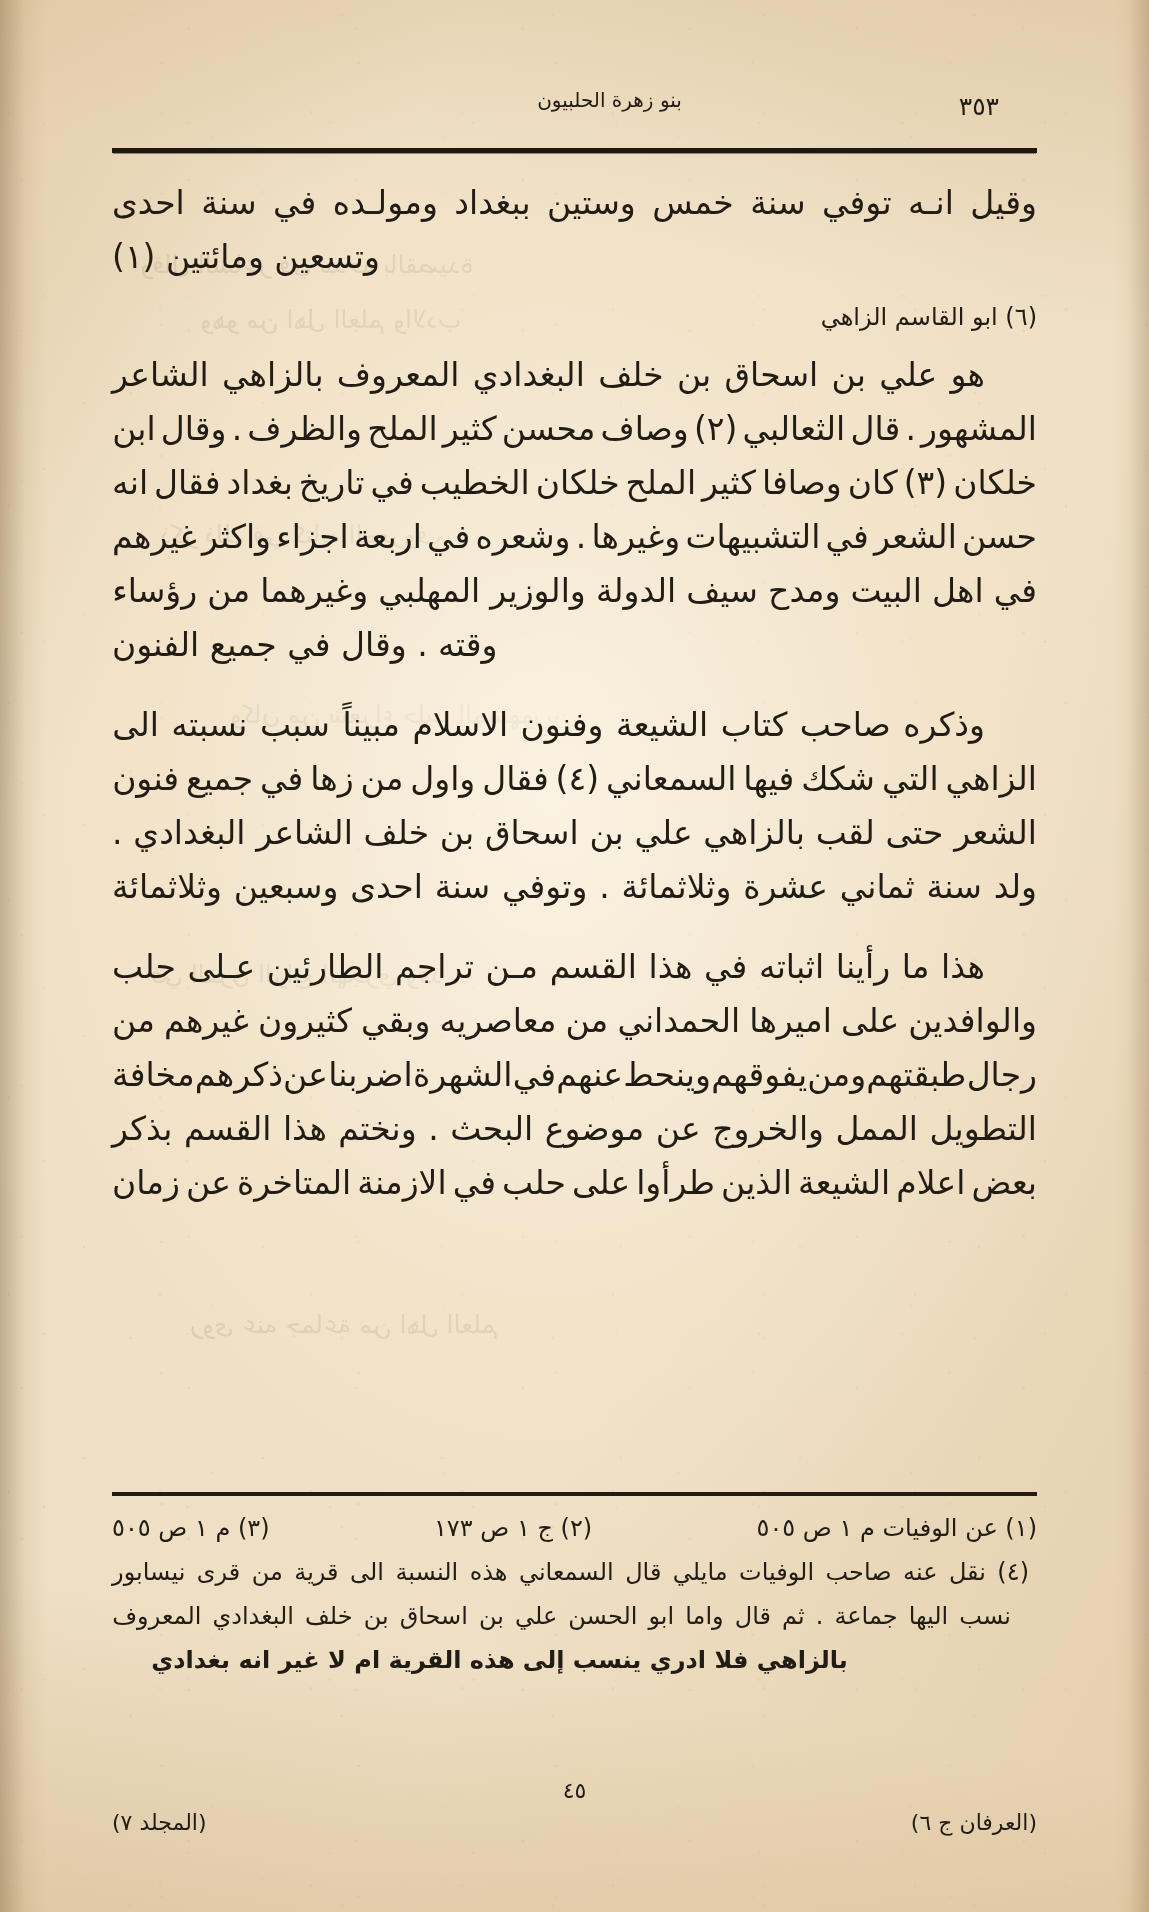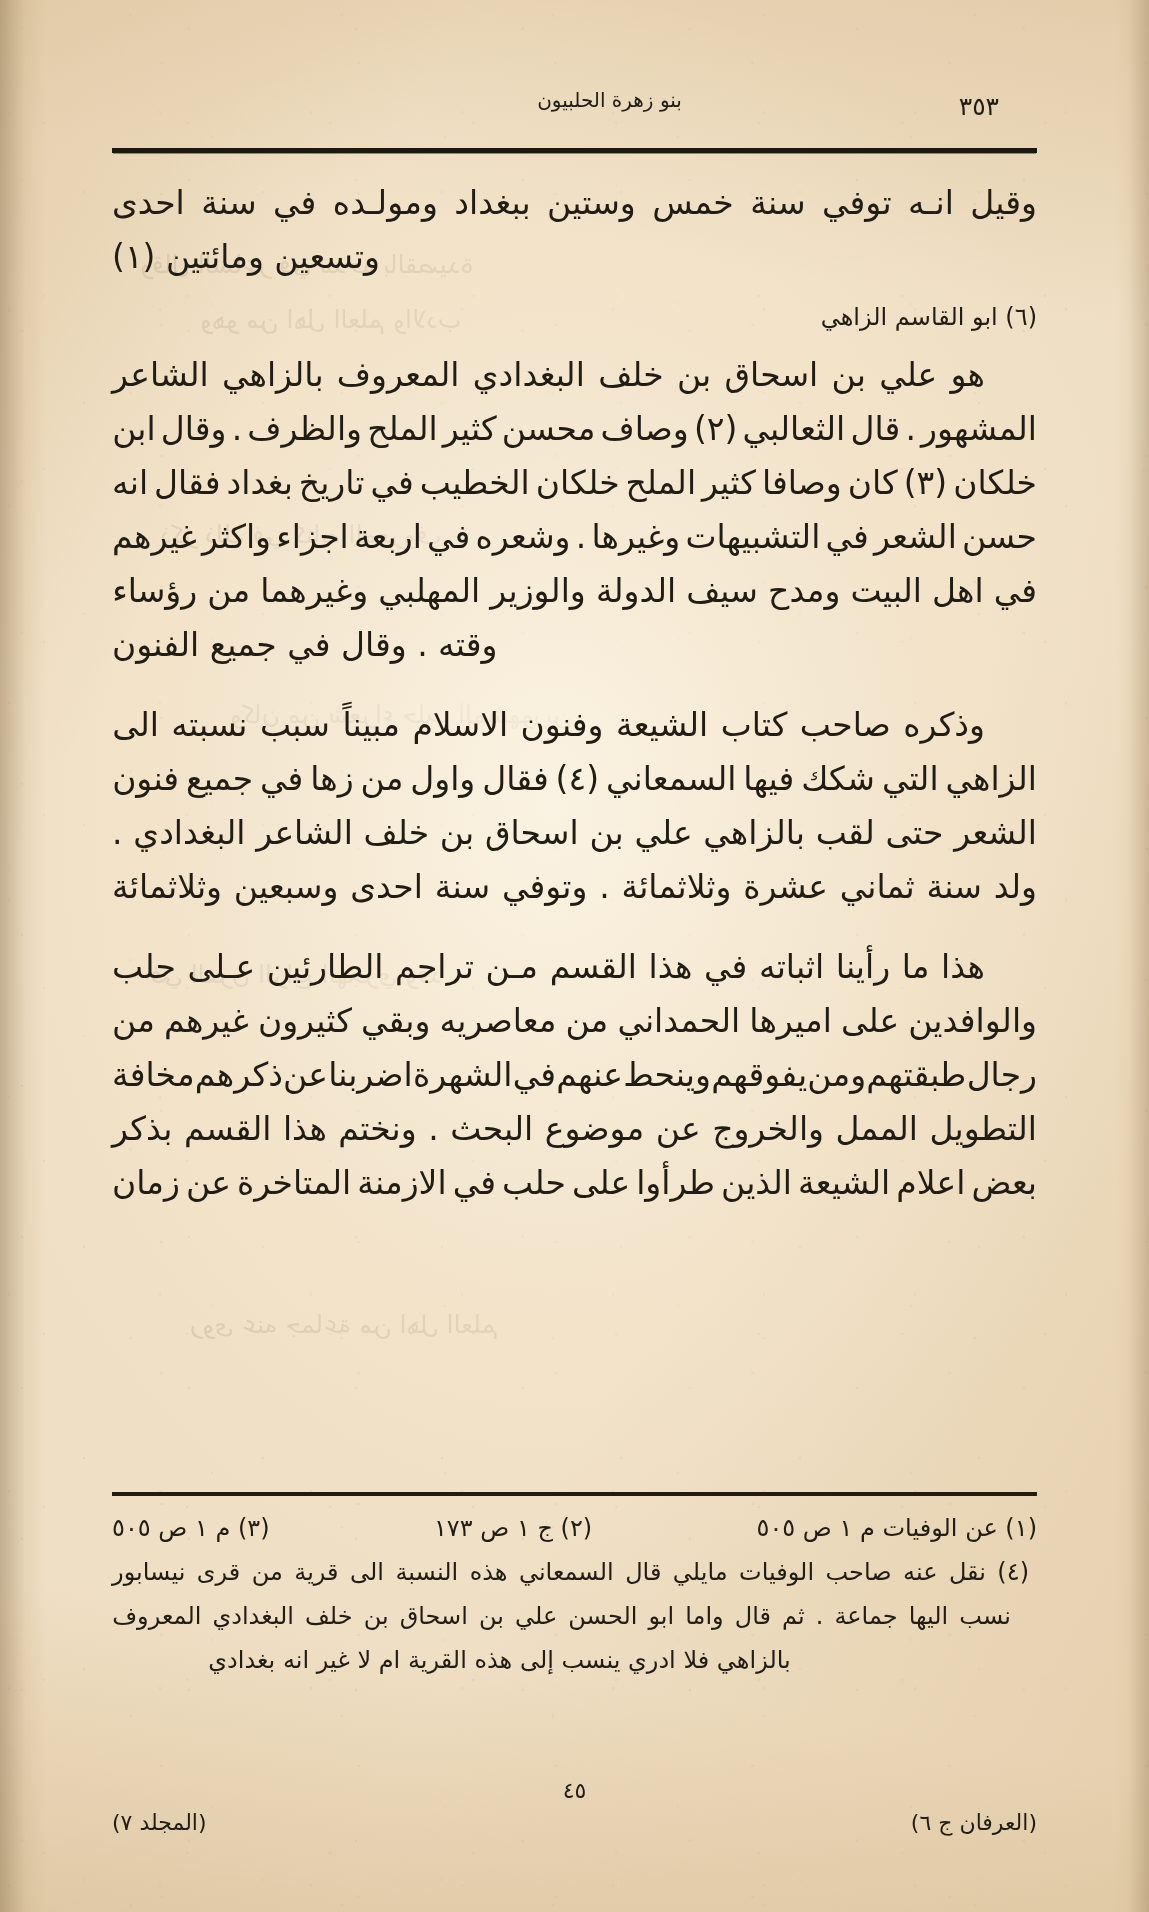--- a/index.html
+++ b/index.html
@@ -177,21 +177,21 @@
     font-size: 24px;
     line-height: 44px;
     white-space: nowrap;
   }
   .fn-line.just {
     display: flex;
     justify-content: space-between;
   }
   .fn-line.c1 { padding-right: 8px; }
   .fn-line.c2 { text-align: center; padding-right: 26px; }
-  .fn-line.c3 { text-align: center; padding-right: 150px; }
+  .fn-line.c3 { text-align: center; padding-right: 150px; font-weight: bold; }
 
   
   .page-foot {
     position: absolute;
     top: 1778px;
     right: 112px;
     width: 925px;
     display: flex;
     justify-content: space-between;
     align-items: baseline;

